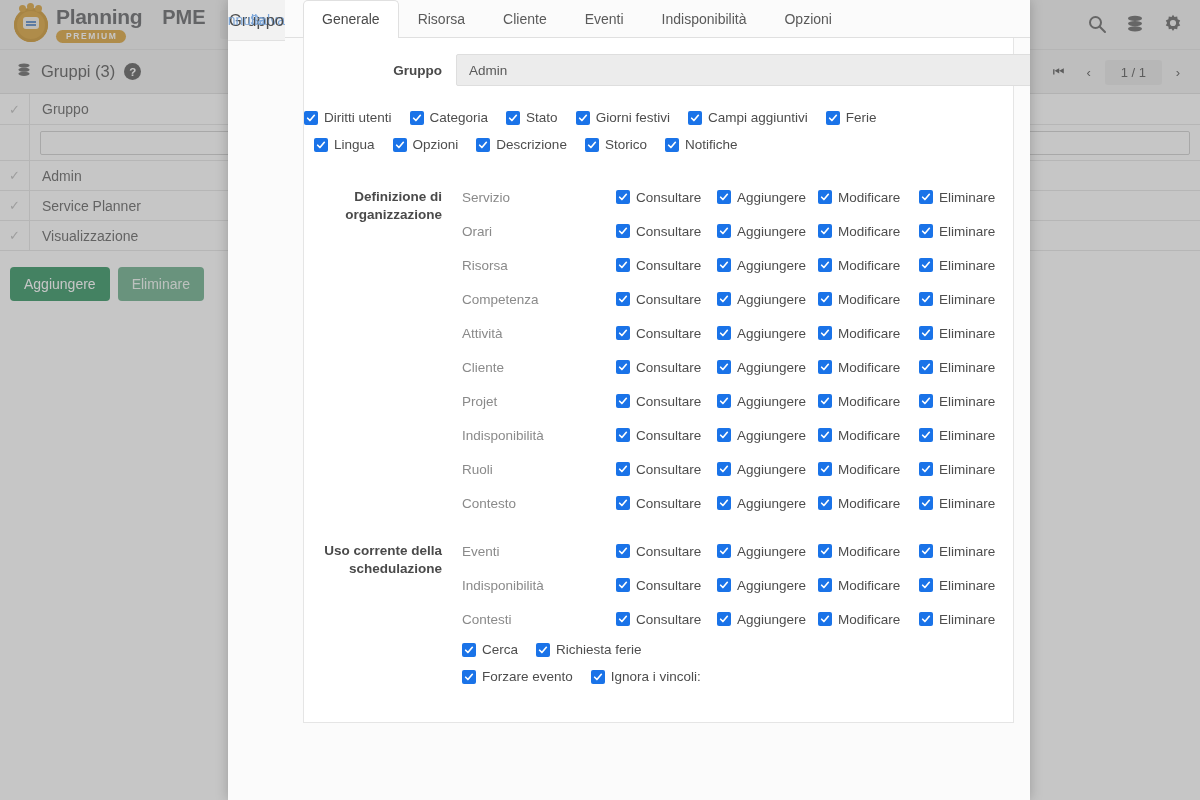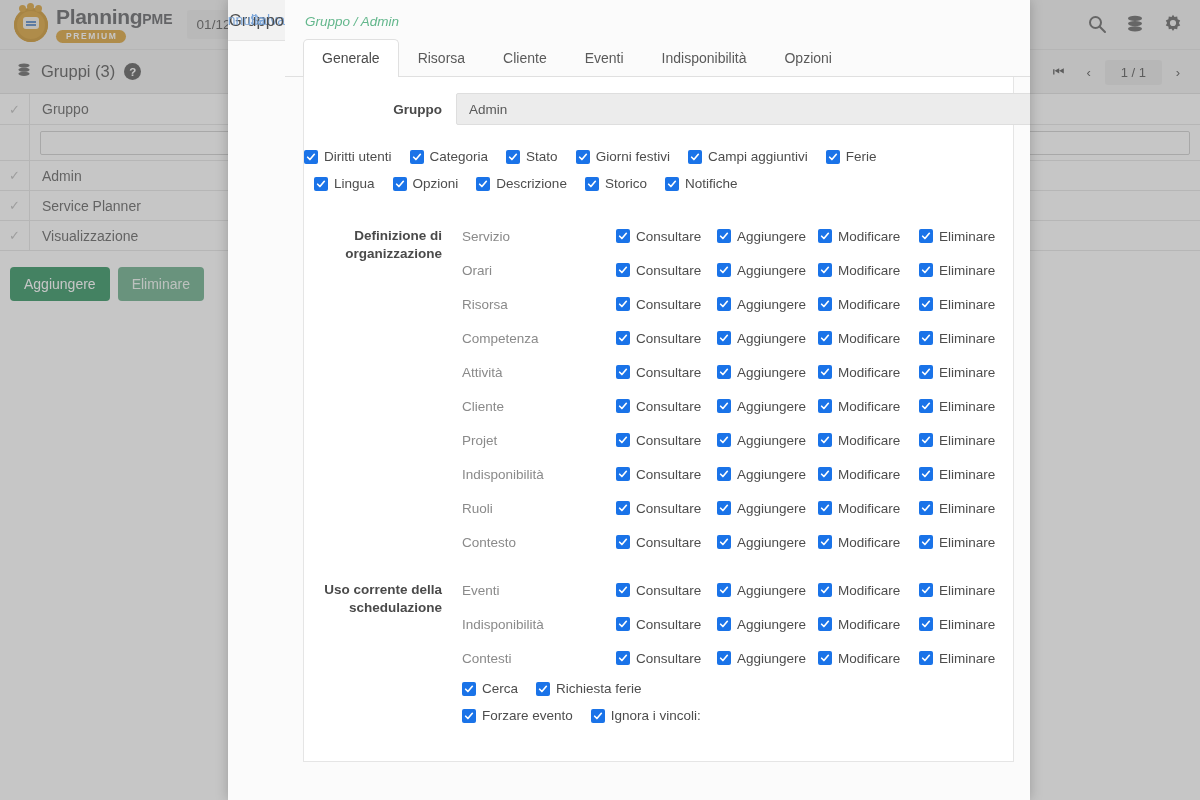--- a/index.html
+++ b/index.html
@@ -41,21 +41,21 @@
   }
   .logo-ears {
     position: absolute; top: -3px; left: 5px; width: 24px; height: 8px;
   }
   .logo-ears i {
     position: absolute; width: 7px; height: 7px; border-radius: 50%;
     background: #d79b2a; display: block;
   }
   .logo-text-wrap { display: flex; flex-direction: column; line-height: 1; }
   .logo-text { font-size: 21px; font-weight: bold; color: #55565a; letter-spacing: -0.3px; }
-  .logo-text .pme { font-size: 14px; letter-spacing: 0; }
+  .logo-text .pme { font-size: 20px; letter-spacing: 0; padding-left: 20px; }
   .logo-premium {
     margin-top: 3px; align-self: flex-start;
     background: #d79b2a; color: #fff; font-size: 8.5px; font-weight: bold;
     letter-spacing: 1.6px; padding: 2px 9px 2px 10px; border-radius: 8px;
   }
   .date-chip {
     margin-left: 14px; background: #e9e9e9; border-radius: 3px;
     font-size: 13.5px; color: #4e4e4e; padding: 7px 10px; min-width: 92px;
   }
   .topbar-icons {
@@ -323,21 +323,20 @@
     <div class="modal-save">Salva</div>
     <div class="modal-title">Gruppo</div>
     <div class="modal-head-right">
       <span class="help-dot">?</span>
       <span class="modal-cancel">Annulla</span>
     </div>
   </div>
 
   <div class="modal-body">
 
-    <div class="breadcrumb">Gruppo / Admin</div>
 
     <div class="tabstrip" id="tabstrip">
         <div class="tab active">Generale</div>
         <div class="tab">Risorsa</div>
         <div class="tab">Cliente</div>
         <div class="tab">Eventi</div>
         <div class="tab">Indisponibilità</div>
         <div class="tab">Opzioni</div>
       </div>
 

